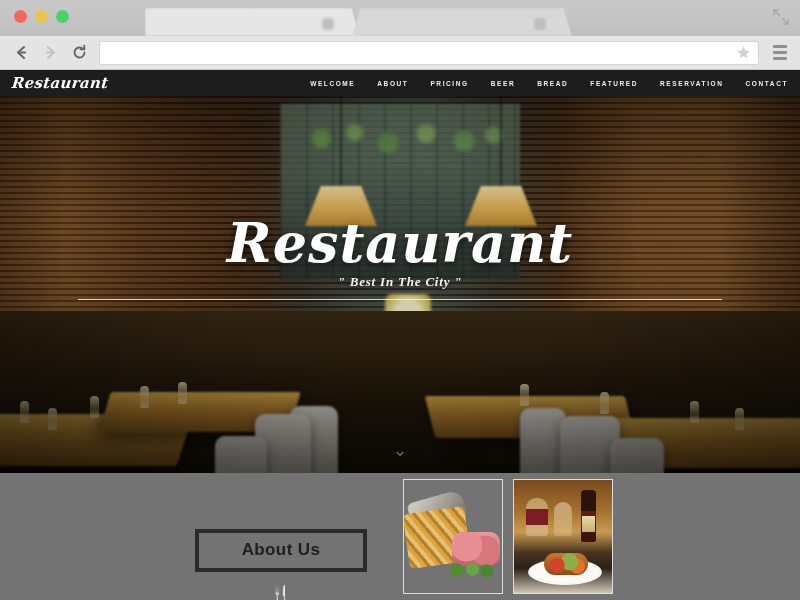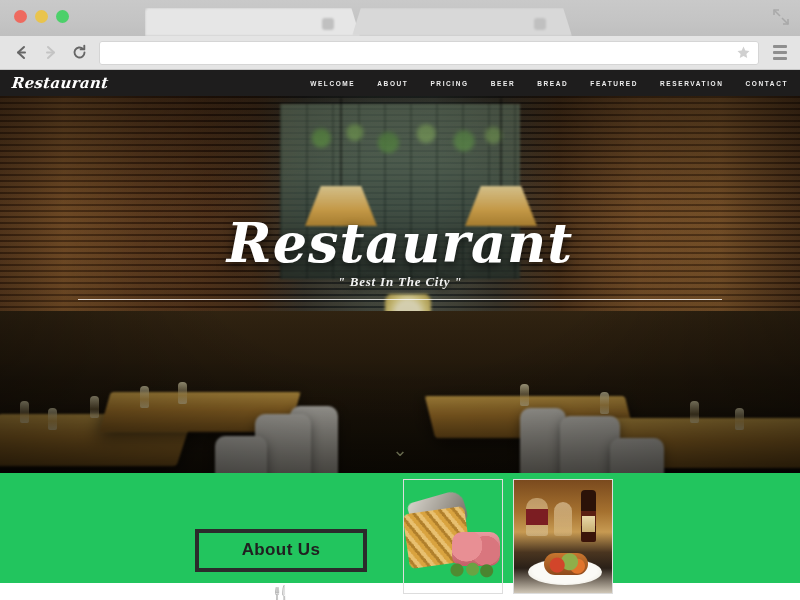--- a/index.html
+++ b/index.html
@@ -174,21 +174,21 @@
   .hero-rule {
     position:absolute; top:203px; left:78px; width:644px; height:1px;
     background:rgba(255,255,255,.78);
   }
   .scroll-chev {
     position:absolute; top:345px; left:0; width:100%; text-align:center;
     color:rgba(190,200,150,.5); font-size:18px; line-height:1;
   }
 
   
-  .about { position:relative; height:110px; background:#22c55e;text-decoration:underline; }
+  .about { position:relative; height:127px; background:#737373;text-decoration:underline; }
   .about-left { position:absolute; left:195px; top:56px; width:172px; text-align:center; }
   .about-box {
     border:4px solid #2b2b2b; padding:7px 0 8px;
     font-size:17px; font-weight:700; color:#202020; letter-spacing:.4px;
   }
   .about-utensil { margin-top:14px; font-size:19px; color:#111; line-height:1; }
 
   .food-row { position:absolute; left:403px; top:6px; display:flex; gap:10px; }
   .food-card {
     width:100px; height:115px; border:1px solid #ddd; overflow:hidden; position:relative;

